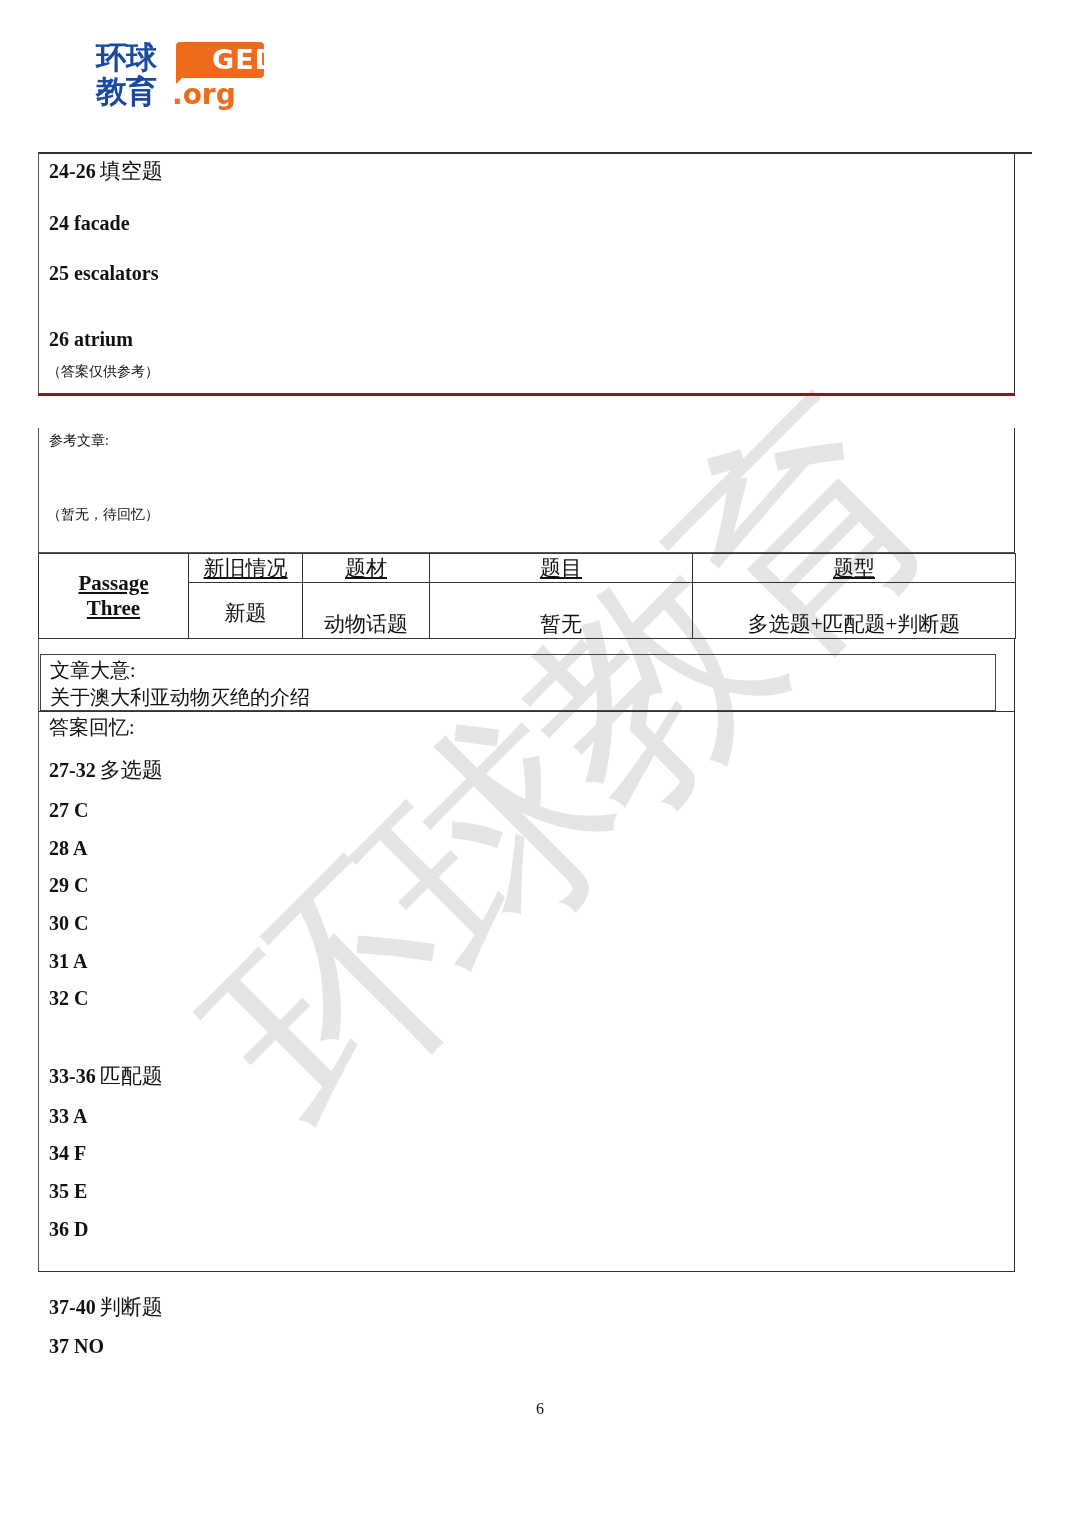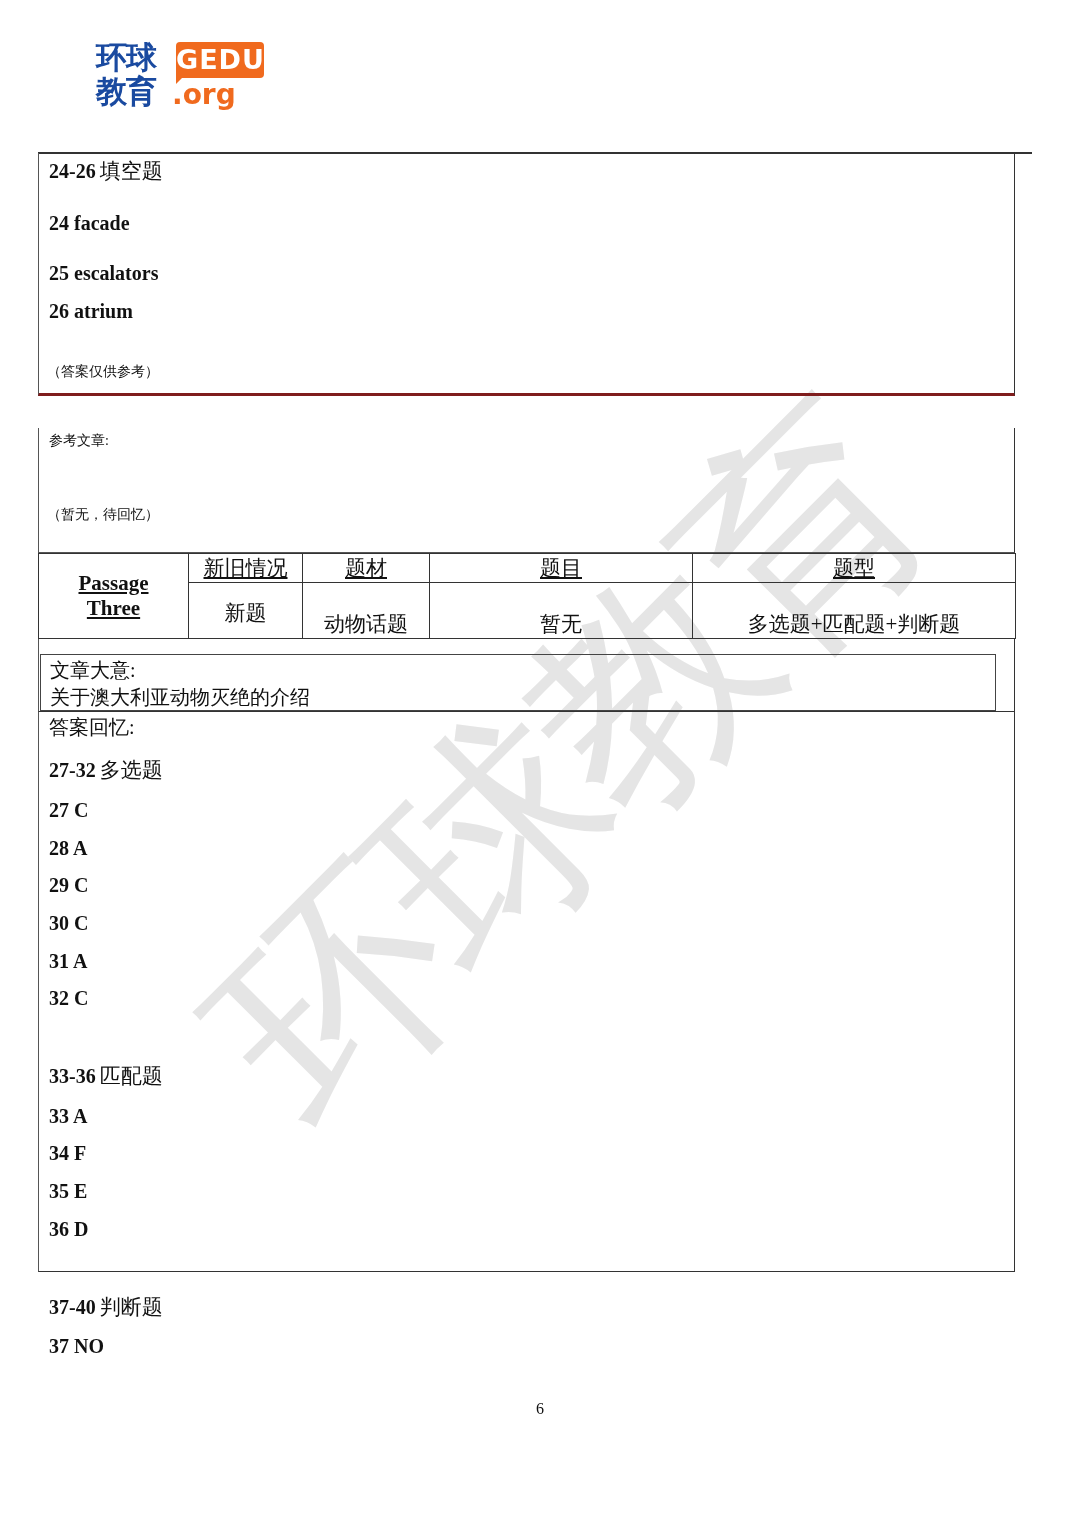--- a/index.html
+++ b/index.html
@@ -3,21 +3,21 @@
   <meta charset="utf-8">
   <style>
     html, body { margin: 0; padding: 0; background: #ffffff; }
     body {
       width: 1080px; height: 1527px; position: relative; overflow: hidden;
       font-family: "Liberation Serif", "DejaVu Serif", serif; color: #111;
     }
     .logo { position: absolute; left: 96px; top: 40px; width: 170px; height: 72px; }
     .logo .cn { position: absolute; left: 0; top: 0; font-family: "DejaVu Sans", sans-serif; font-weight: bold; color: #1a4aa0; font-size: 31px; line-height: 34px; letter-spacing: -1px; }
     .logo .bubble { position: absolute; left: 80px; top: 2px; width: 88px; height: 36px; background: #f06a1e; border-radius: 4px; }
-    .logo .bubble span { display: block; color: #fff; font-family: "DejaVu Sans", sans-serif; font-weight: bold; font-size: 27px; line-height: 36px; text-align: center; letter-spacing: 1px; }
+    .logo .bubble span { display: block; color: #fff; font-family: "DejaVu Sans", sans-serif; font-weight: bold; font-size: 27px; line-height: 36px; text-align: center; letter-spacing: 1px; padding-left: 36px; }
     .logo .tail { position: absolute; left: 80px; top: 34px; width: 0; height: 0; border-left: 10px solid #f06a1e; border-bottom: 10px solid transparent; }
     .logo .org { position: absolute; left: 76px; top: 38px; color: #f06a1e; font-family: "DejaVu Sans", sans-serif; font-weight: bold; font-size: 28px; line-height: 34px; }
 
     .topline { position: absolute; left: 38px; top: 152px; width: 994px; height: 2px; background: #333; }
     .frame { position: absolute; left: 38px; width: 977px; border-left: 1px solid #555; border-right: 1px solid #333; box-sizing: border-box; }
     .sec1 { top: 153px; height: 243px; border-bottom: 3px solid #7f1d1d; }
     .sec2 { top: 428px; height: 125px; border-bottom: 1px solid #555; }
     .bold { font-weight: bold; font-size: 20px; }
     .line { position: absolute; left: 10px; white-space: nowrap; }
     .cn-text { font-size: 14px; }
@@ -57,21 +57,21 @@
 <div class="watermark">
     <span>环球教育</span>
   </div>
 
 <div class="topline"></div>
 
 <div class="frame sec1">
   <div class="line" style="top:4px"><span class="bold">24-26</span> <span class="small-cn">填空题</span></div>
   <div class="line bold" style="top:59px"><span>24</span> <span>facade</span></div>
   <div class="line bold" style="top:109px"><span>25</span> <span>escalators</span></div>
-  <div class="line bold" style="top:147px"><span>26</span> <span>atrium</span></div>
+  <div class="line bold" style="top:175px"><span>26</span> <span>atrium</span></div>
   <div class="line cn-text" style="top:210px; left:8px">（答案仅供参考）</div>
 </div>
 
 <div class="frame sec2">
   <div class="line cn-text" style="top:4px">参考文章:</div>
   <div class="line cn-text" style="top:78px; left:8px">（暂无，待回忆）</div>
 </div>
 
 <table class="info">
   <colgroup>

